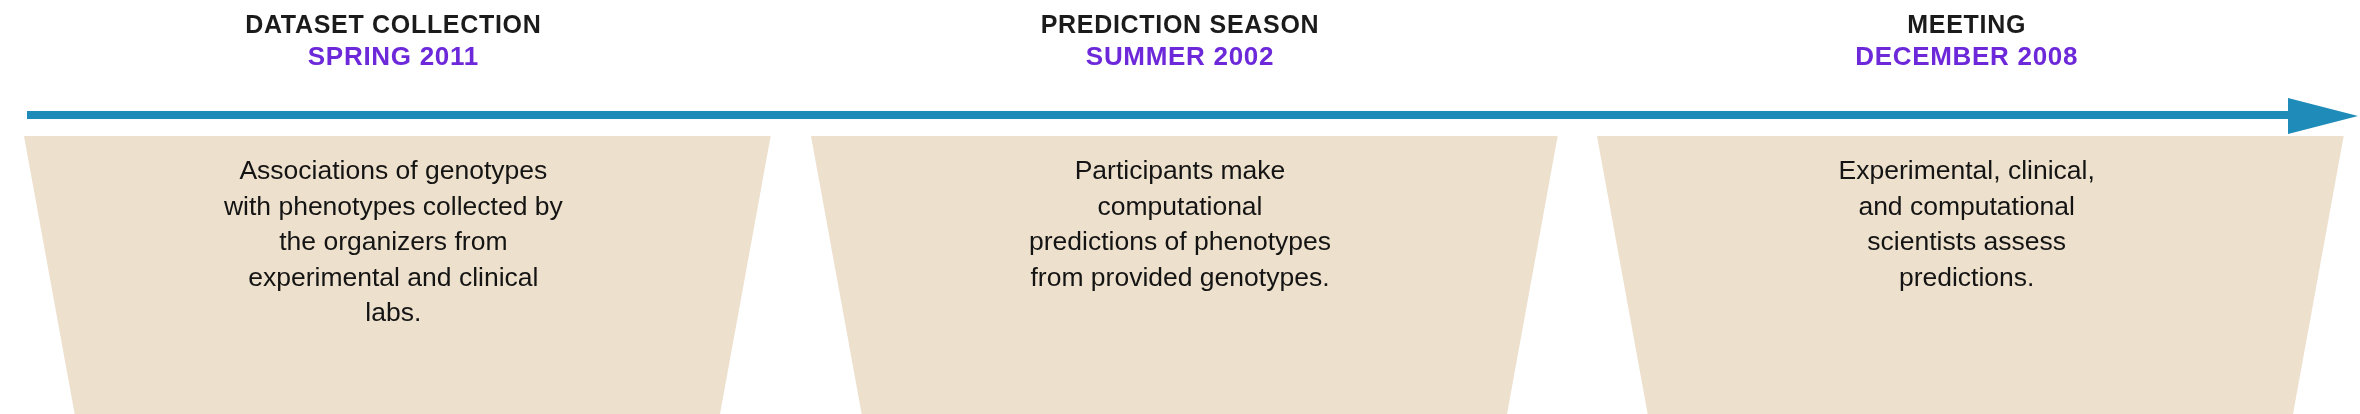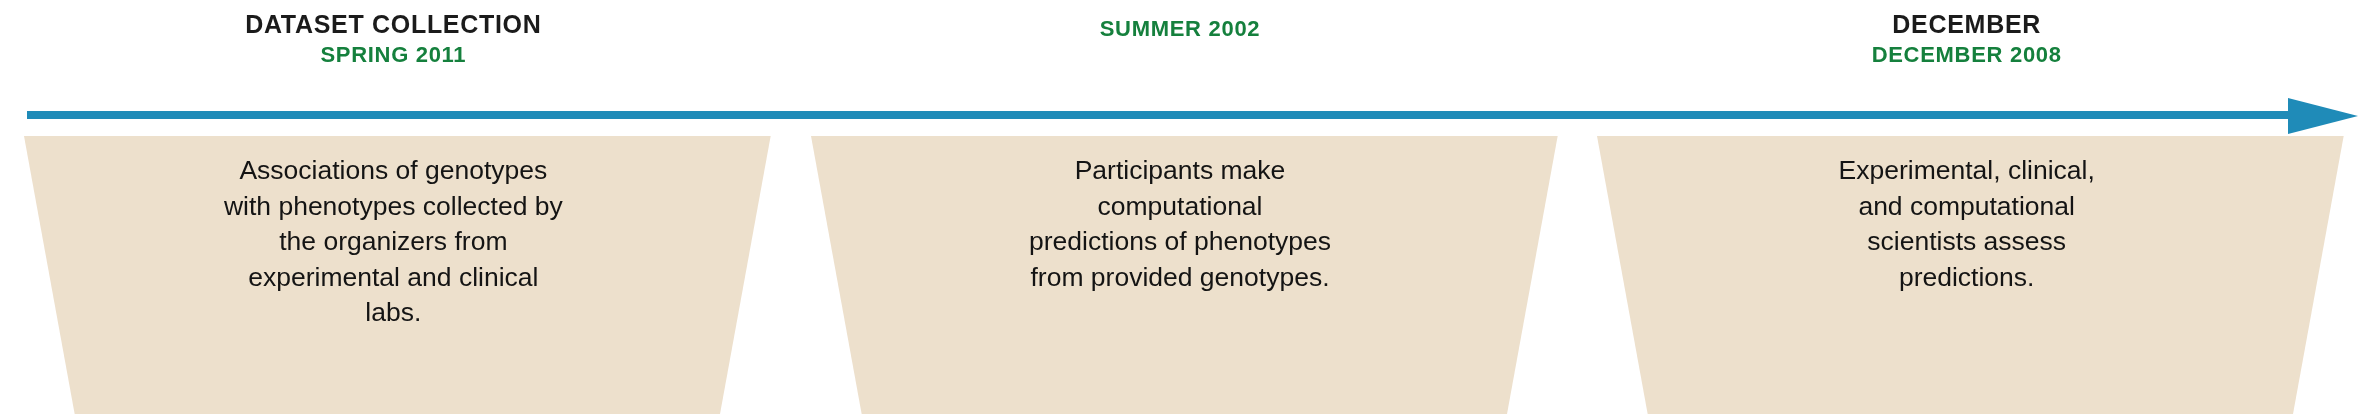--- a/index.html
+++ b/index.html
@@ -44,24 +44,24 @@
     font-size: 25px;
     font-weight: bold;
     letter-spacing: 0.7px;
     color: #1b1b1b;
     line-height: 1.05;
     white-space: nowrap;
     text-align: center;
   }
   .phase-season {
     margin-top: 6px;
-    font-size: 22px;
+    font-size: 26px;
     font-weight: bold;
     letter-spacing: 0.7px;
-    color: #15803d;
+    color: #6d28d9;
     line-height: 1.05;
     white-space: nowrap;
     text-align: center;
   }
 
   
   .arrow-wrap {
     position: absolute;
     left: 0;
     top: 95px;
@@ -111,26 +111,27 @@
 <div id="timeline-root">
 
   <div class="header-row">
 
     <div class="header-cell">
       <div class="phase-title">DATASET COLLECTION</div>
       <div class="phase-season">SPRING 2011</div>
     </div>
 
     <div class="header-cell">
+      <div class="phase-title">PREDICTION SEASON</div>
       <div class="phase-season">SUMMER 2002</div>
     </div>
 
 
     <div class="header-cell">
-      <div class="phase-title">DECEMBER</div>
+      <div class="phase-title">MEETING</div>
       <div class="phase-season">DECEMBER 2008</div>
     </div>
 
   </div>
 
   <div class="arrow-wrap">
     <svg class="arrow-svg" width="2360" height="42" viewBox="0 0 2360 42">
       <rect x="27" y="16" width="2265" height="8" fill="#1f8bb8"></rect>
       <polygon points="2288,3 2288,39 2358,21" fill="#1f8bb8"></polygon>
     </svg>

